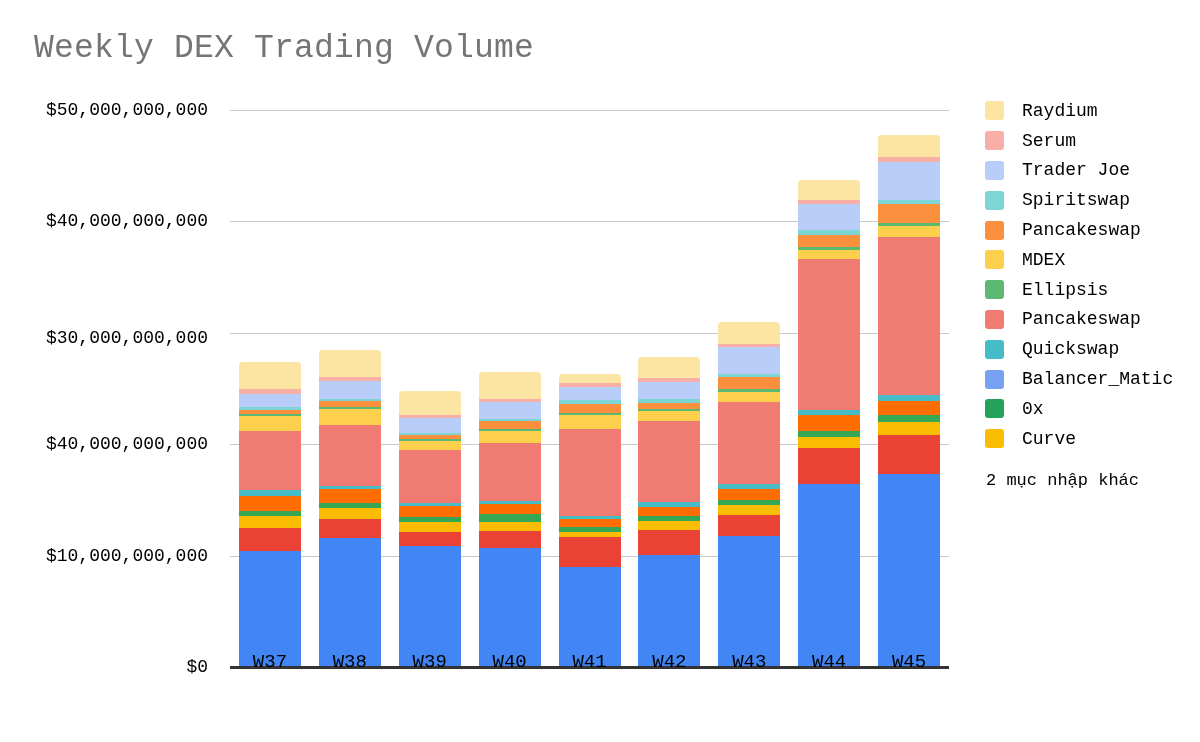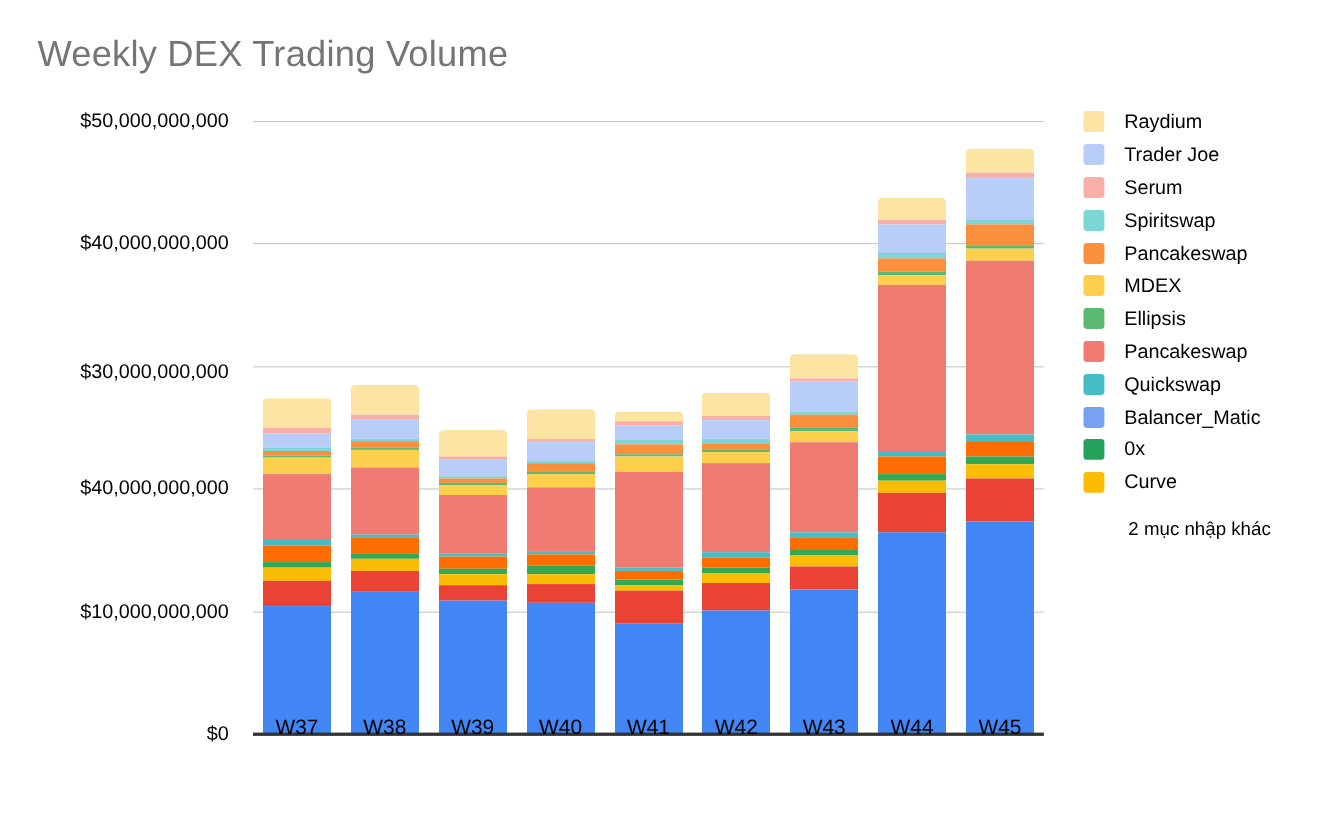--- a/index.html
+++ b/index.html
@@ -13,20 +13,21 @@
     height: 742px;
     font-family: "Liberation Sans", sans-serif;
     color: #000;
     overflow: hidden;
   }
 
   #root {
     position: relative;
     width: 1200px;
     height: 639px;
+    font-family: Liberation Mono, monospace;
   }
 
   
   #chart-title {
     position: absolute;
     left: 34px;
     top: 30px;
     font-size: 33px;
     font-weight: 400;
     color: #757575;
@@ -124,21 +125,20 @@
     transform: translateX(-50%);
     white-space: nowrap;
   }
 
   
   #legend {
     position: absolute;
     left: 985px;
     top: 96px;
     width: 210px;
-    text-align: center;
   }
   .legend-item {
     display: flex;
     align-items: center;
     height: 29.8px;
   }
   .legend-swatch {
     width: 19px;
     height: 19px;
     border-radius: 3px;
@@ -343,26 +343,26 @@
       <div class="xtick-label" style="left: 679.056px;">W45</div>
     </div>
 
   <div id="legend">
     <div id="legend-items">
         <div class="legend-item">
           <span class="legend-swatch" style="background: rgb(252, 229, 163);"></span>
           <span class="legend-label">Raydium</span>
         </div>
         <div class="legend-item">
+          <span class="legend-swatch" style="background: rgb(247, 175, 168);"></span>
+          <span class="legend-label">Serum</span>
+        </div>
+        <div class="legend-item">
           <span class="legend-swatch" style="background: rgb(184, 206, 249);"></span>
           <span class="legend-label">Trader Joe</span>
-        </div>
-        <div class="legend-item">
-          <span class="legend-swatch" style="background: rgb(247, 175, 168);"></span>
-          <span class="legend-label">Serum</span>
         </div>
         <div class="legend-item">
           <span class="legend-swatch" style="background: rgb(125, 213, 213);"></span>
           <span class="legend-label">Spiritswap</span>
         </div>
         <div class="legend-item">
           <span class="legend-swatch" style="background: rgb(250, 144, 62);"></span>
           <span class="legend-label">Pancakeswap</span>
         </div>
         <div class="legend-item">

